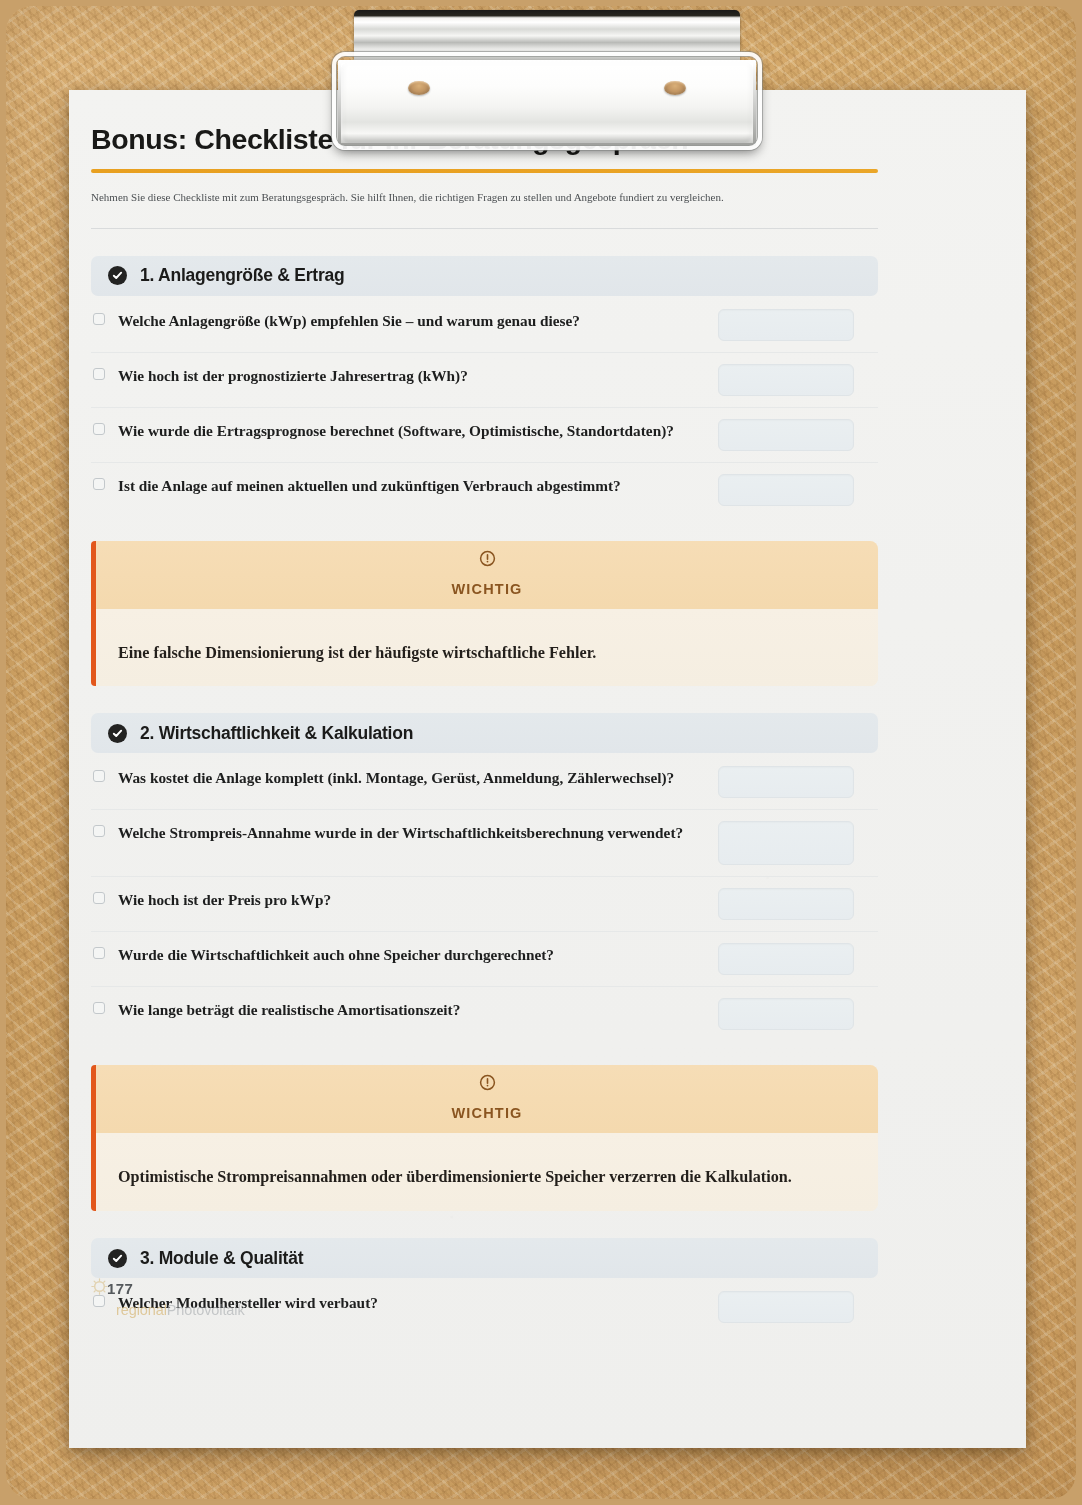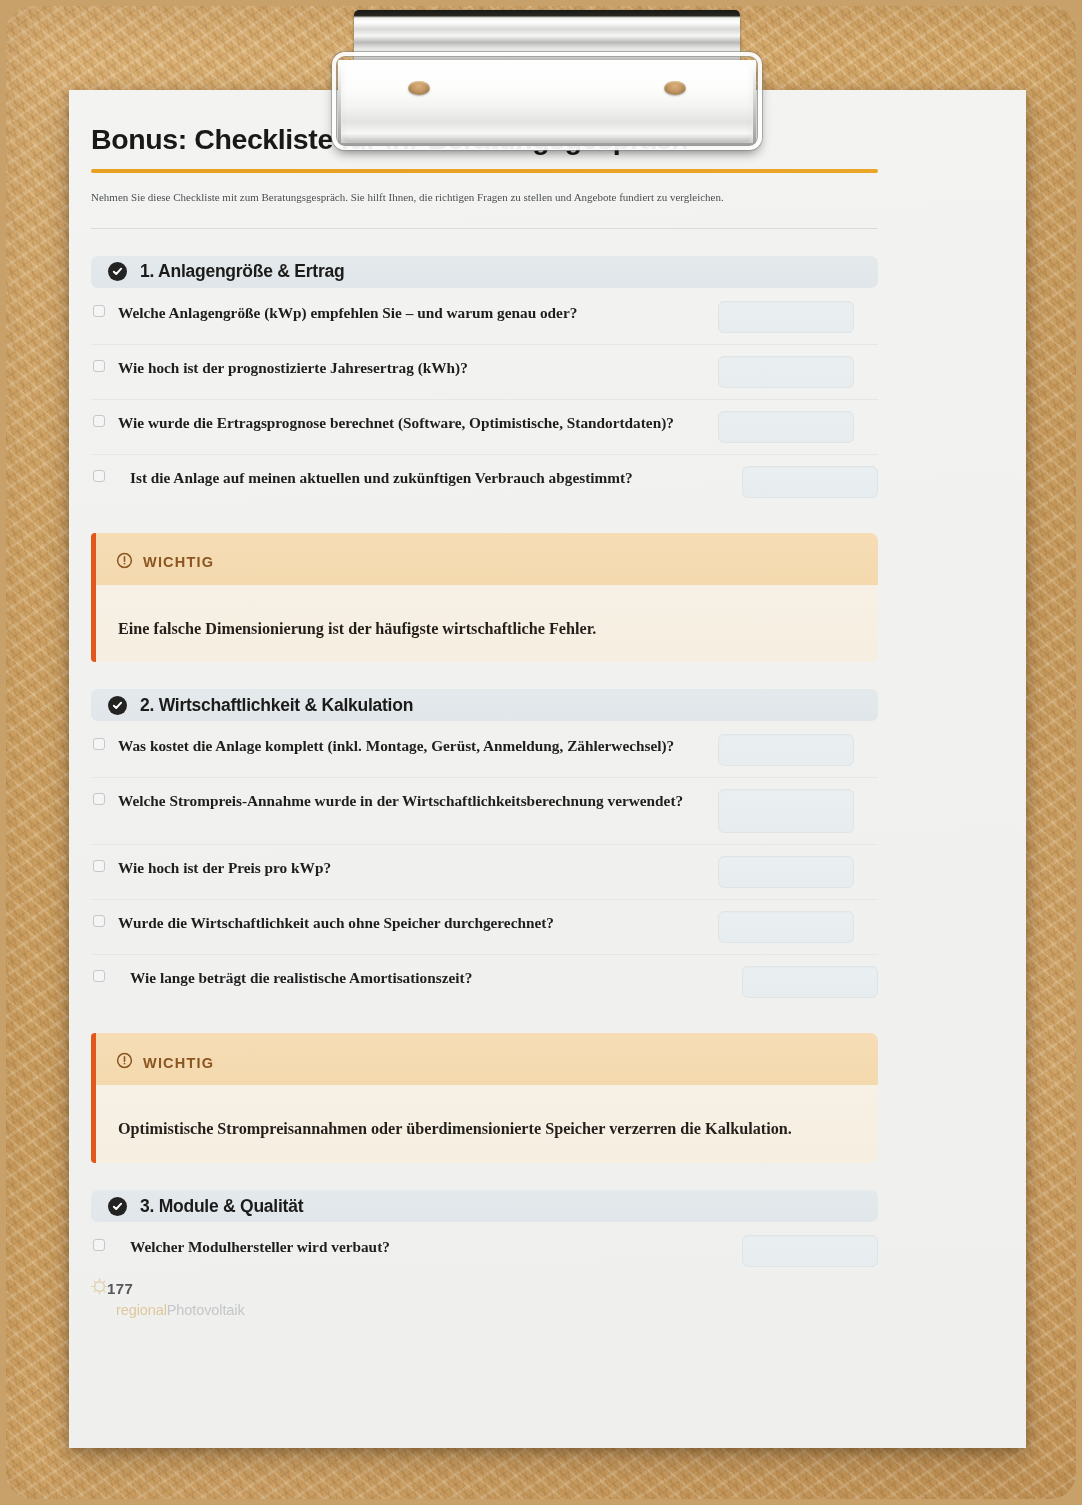--- a/index.html
+++ b/index.html
@@ -174,21 +174,21 @@
     background: #d9dbdc;
   }
 
   
   .section { margin-top: 27px; }
 
   .section-header {
     display: flex;
     align-items: center;
     gap: 13px;
-    height: 32px;
+    height: 40px;
     padding: 0 17px;
     border-radius: 7px;
     background: linear-gradient(180deg, #e4e9ec 0%, #e1e6ea 100%);
   }
   .check-badge {
     width: 19px;
     height: 19px;
     border-radius: 50%;
     background: #232322;
     display: flex;
@@ -206,21 +206,21 @@
 
   
   .q-list { margin-top: 2px; }
   .q-row {
     display: flex;
     align-items: flex-start;
     min-height: 46px;
     padding: 11px 0 11px 2px;
     border-bottom: 1px solid #e6e8e8;
   }
-  .q-row:last-child { border-bottom: none; justify-content: space-between; }
+  .q-row:last-child { border-bottom: none; }
   .q-check {
     flex: 0 0 auto;
     width: 12px;
     height: 12px;
     margin-top: 4px;
     margin-right: 13px;
     border: 1.4px solid #c3c8cb;
     border-radius: 3px;
     background: #f4f5f4;
   }
@@ -251,22 +251,23 @@
     margin-top: 24px;
     border-left: 5px solid #e2571b;
     border-radius: 4px 8px 8px 4px;
     overflow: hidden;
     background: #f6eee0;
   }
   .callout-head {
     display: flex;
     align-items: center;
     gap: 10px;
-    padding: 19px 20px 12px;
+    padding: 9px 20px 12px;
     background: linear-gradient(180deg, #f6ddb6 0%, #f4d9ae 100%);
+    flex-direction: column;
   }
   .callout-label {
     font-size: 14.5px;
     font-weight: bold;
     letter-spacing: 1.2px;
     color: #8a5520;
   }
   .callout-body {
     padding: 31px 22px 20px;
     font-family: "Liberation Serif", serif;
@@ -329,21 +330,21 @@
         <span class="check-badge">
           <svg width="11" height="11" viewBox="0 0 12 12">
               <path d="M2 6.2 L4.6 8.7 L10 2.9" stroke="#ffffff" stroke-width="2.1" fill="none" stroke-linecap="round" stroke-linejoin="round"></path>
             </svg>
         </span>
         <span class="section-title">1. Anlagengröße &amp; Ertrag</span>
       </div>
       <div class="q-list">
         <div class="q-row">
           <span class="q-check"></span>
-          <span class="q-text">Welche Anlagengröße (kWp) empfehlen Sie – und warum genau oder?</span>
+          <span class="q-text">Welche Anlagengröße (kWp) empfehlen Sie – und warum genau diese?</span>
           <span class="q-answer"></span>
         </div>
         <div class="q-row">
           <span class="q-check"></span>
           <span class="q-text">Wie hoch ist der prognostizierte Jahresertrag (kWh)?</span>
           <span class="q-answer"></span>
         </div>
         <div class="q-row">
           <span class="q-check"></span>
           <span class="q-text">Wie wurde die Ertragsprognose berechnet (Software, Optimistische, Standortdaten)?</span>

